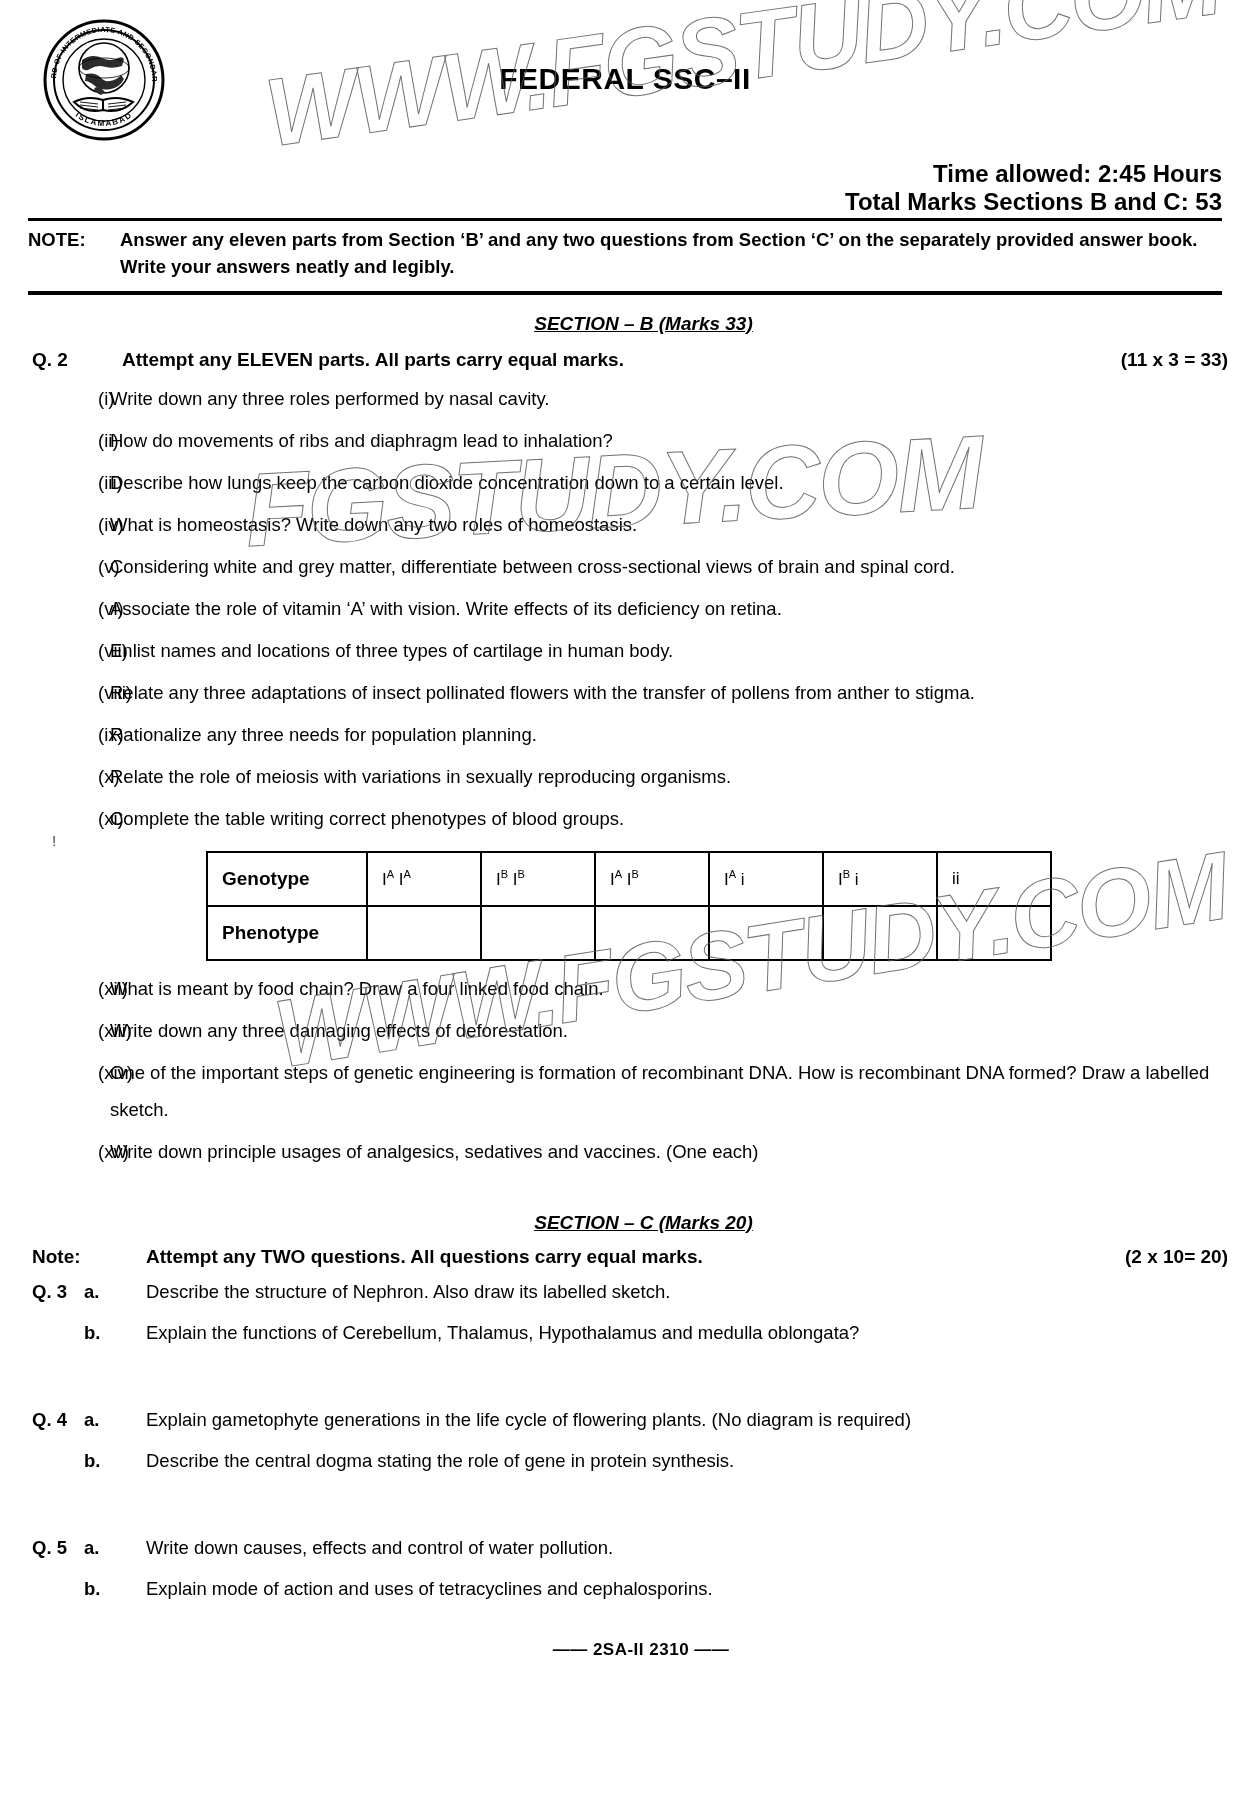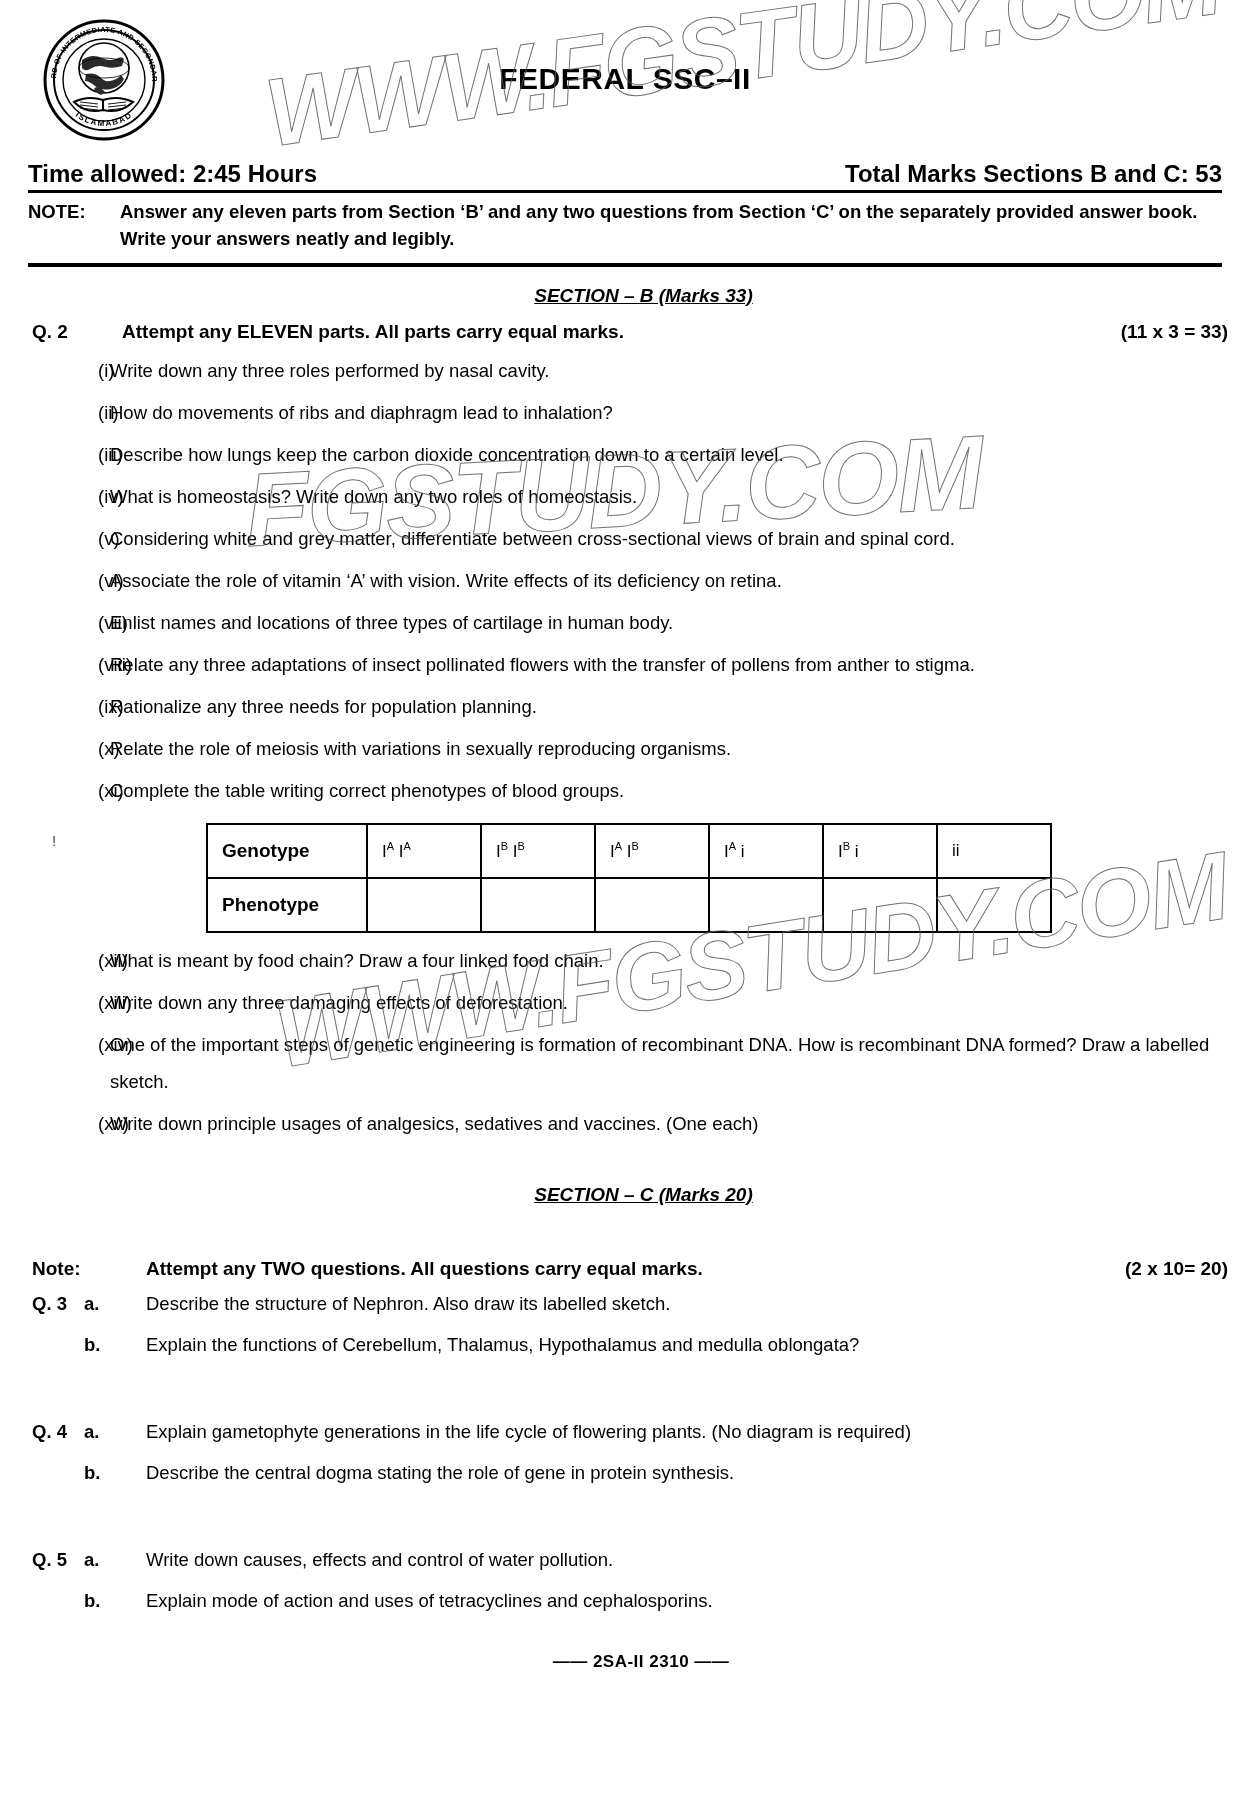--- a/index.html
+++ b/index.html
@@ -85,20 +85,21 @@
   .inforow {
     position: relative;
     margin: 0 28px;
     display: flex;
     justify-content: space-between;
     align-items: flex-end;
     font-size: 24px;
     font-weight: bold;
     padding-bottom: 2px;
     border-bottom: 3px solid #000;
+    flex-direction: column;
   }
   .note-block {
     margin: 6px 28px 0 28px;
     display: flex;
     font-size: 18.5px;
     font-weight: bold;
     line-height: 1.45;
   }
   .note-label { width: 92px; flex: none; }
   .note-text { flex: 1; }
@@ -170,21 +171,21 @@
   
   .c-note {
     display: flex;
     margin: 12px 22px 0 32px;
     font-size: 19px;
     font-weight: bold;
     align-items: baseline;
   }
   .c-note .lbl { width: 114px; flex: none; }
   .c-note .txt { flex: 1; }
-  .c-note .mk { flex: none; white-space: nowrap; margin-top: 40px; }
+  .c-note .mk { flex: none; white-space: nowrap; }
 
   .cq { margin: 0 28px 0 32px; }
   .cq-row {
     display: flex;
     align-items: baseline;
     font-size: 18.5px;
     line-height: 1.9;
     margin-top: 6px;
   }
   .cq-row .qn { width: 52px; flex: none; font-weight: bold; }

